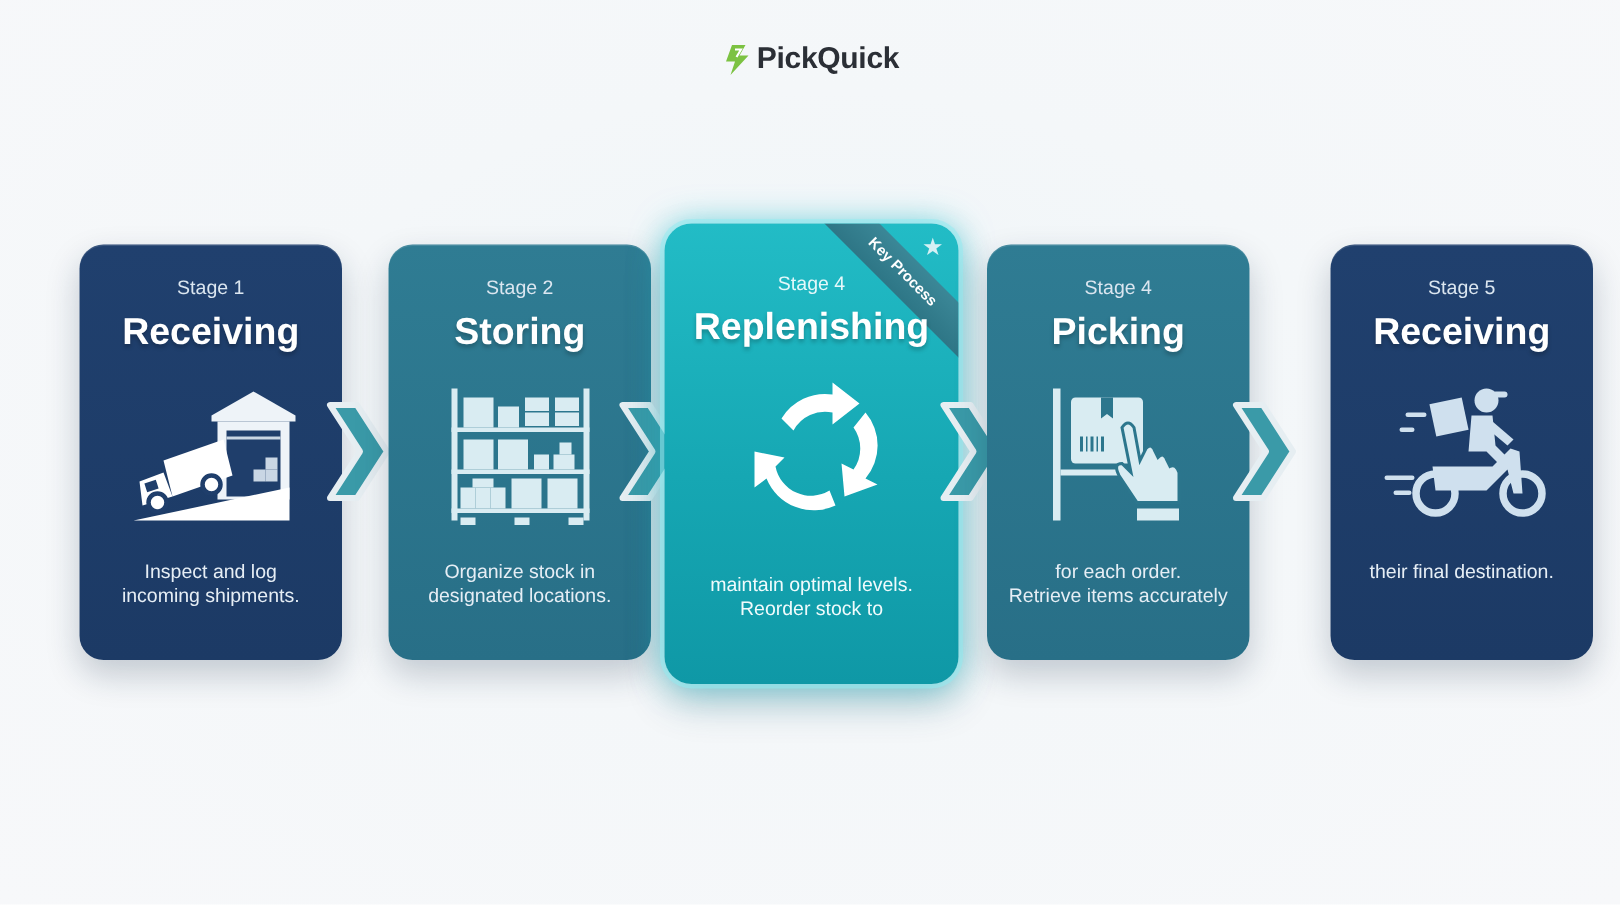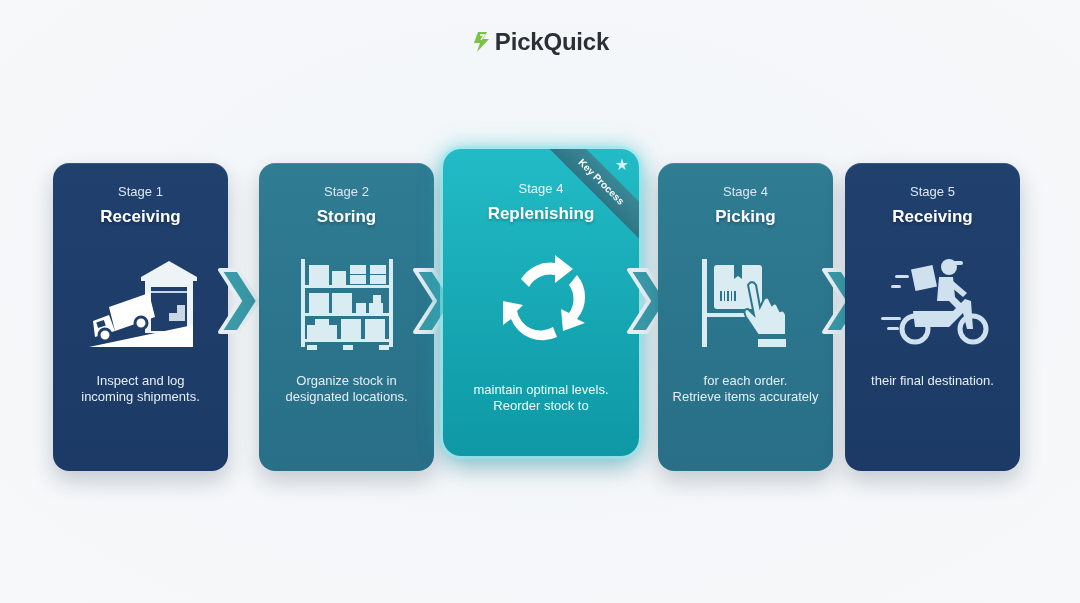--- a/index.html
+++ b/index.html
@@ -7,37 +7,37 @@
   body {
     font-family: "Liberation Sans", "DejaVu Sans", sans-serif;
     background: radial-gradient(ellipse at 50% 45%, #eef5f8 0%, #f4f7f9 45%, #f7f8fa 100%);
     position: relative;
   }
   .logo {
     position: absolute; left: 0; right: 0; top: 28px;
     display: flex; justify-content: center; align-items: center; gap: 4px;
   }
   .logo-mark { width: 20px; height: 22px; }
-  .logo-text { font-size: 24px; font-weight: bold; color: #2b2f36; letter-spacing: -0.2px; }
+  .logo-text { font-size: 20px; font-weight: bold; color: #2b2f36; letter-spacing: -0.2px; }
 
   .card {
-    position: absolute; top: 163px; width: 175px; height: 308px;
+    position: absolute; top: 163px; width: 175px; height: 277px;
     border-radius: 16px; color: #fff; text-align: center;
     box-shadow: 0 10px 22px rgba(20,40,70,0.22), inset 0 1px 0 rgba(255,255,255,0.12);
   }
   .card.navy { background: linear-gradient(180deg, #20406e 0%, #1c3a65 100%); }
   .card.teal { background: linear-gradient(180deg, #2f7c93 0%, #286f87 100%); }
   .card.key {
     top: 149px; width: 196px; height: 307px; border-radius: 18px;
     background: linear-gradient(180deg, #22bcc6 0%, #16a7b3 55%, #0f98a6 100%);
     box-shadow: 0 0 0 3px rgba(150,235,240,0.55), 0 0 22px rgba(40,200,215,0.6), 0 12px 26px rgba(10,80,100,0.3);
     overflow: hidden;
   }
   .stage { position: absolute; left: 0; right: 0; top: 21px; font-size: 13px; color: #dbe6f0; }
-  .title { position: absolute; left: 0; right: 0; top: 44px; font-size: 17px; font-weight: bold; color: #fff;
+  .title { position: absolute; left: 0; right: 0; top: 44px; font-size: 25px; font-weight: bold; color: #fff;
     text-shadow: 0 2px 3px rgba(0,0,0,0.25); }
   .icon { position: absolute; left: 50%; transform: translateX(-50%); top: 92px; width: 120px; height: 100px; }
   .desc { position: absolute; left: 6px; right: 6px; top: 210px; font-size: 13px; line-height: 16px; color: #e6eef5; }
   .card.key .stage { top: 32px; color: #e4f8fa; }
   .card.key .title { top: 55px; }
   .card.key .icon { top: 100px; }
   .card.key .desc { top: 233px; color: #f0fbfc; }
 
   .ribbon {
     position: absolute; top: 0; right: 0; width: 100px; height: 100px; overflow: hidden;
@@ -182,21 +182,21 @@
   <div class="desc">
     <div>for each order.</div>
     <div>Retrieve items accurately</div>
   </div>
 </div>
 
 <svg class="chev" style="left:818px;" viewBox="0 0 48 70">
   <path d="M6 4 L24 4 L44 35 L24 66 L6 66 L26 35 Z" fill="#3a9aa8" stroke="#e6eef2" stroke-width="4" stroke-linejoin="round"></path>
 </svg>
 
-<div class="card navy" style="left:845px;padding-left:38px;">
+<div class="card navy" style="left:887px;padding-left:38px;">
   <div class="stage">Stage 5</div>
   <div class="title">Receiving</div>
   <svg class="icon" viewBox="0 0 120 100">
     <g fill="#cfe0ee">
       <rect x="22" y="20" width="14" height="3" rx="1.5"></rect>
       <rect x="18" y="30" width="10" height="3" rx="1.5"></rect>
       <rect x="8" y="62" width="20" height="3" rx="1.5"></rect>
       <rect x="14" y="72" width="12" height="3" rx="1.5"></rect>
       <rect x="40" y="12" width="22" height="22" transform="rotate(-12 51 23)"></rect>
       <circle cx="76" cy="12" r="8"></circle>

